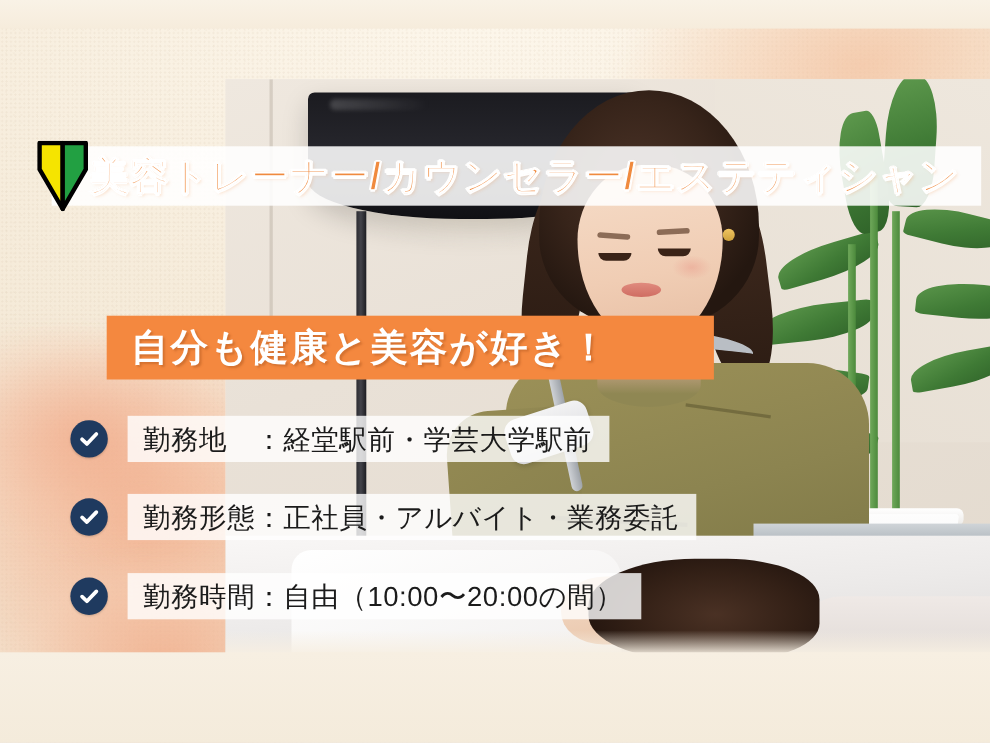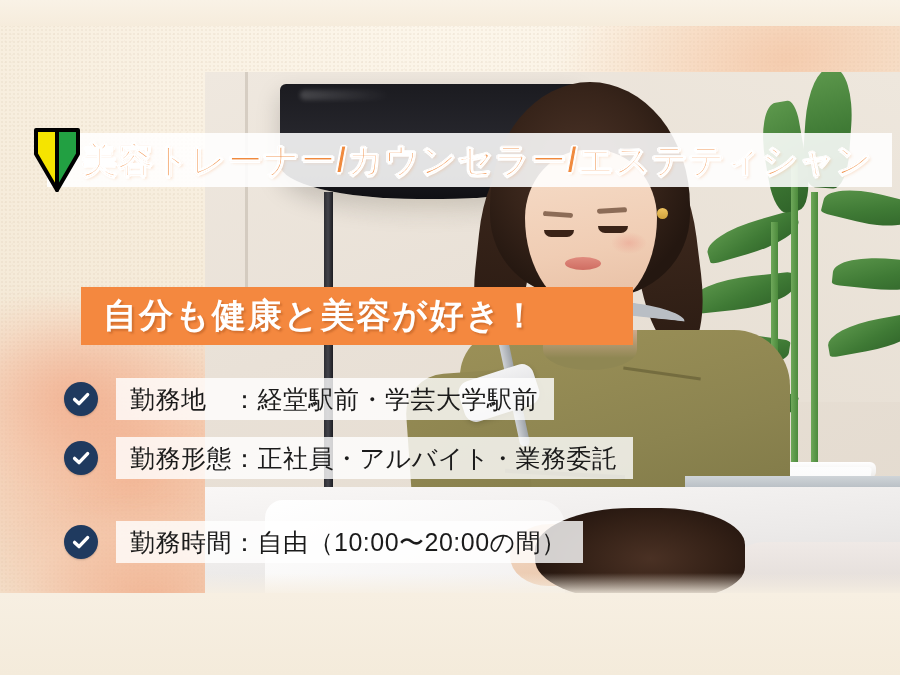--- a/index.html
+++ b/index.html
@@ -275,42 +275,42 @@
   
   .ob{
     position:absolute;
     background:#f4883f;
     display:flex;align-items:center;
     color:#ffffff;font-weight:700;
     text-shadow:2px 2px 2px rgba(150,70,20,.35);
     white-space:nowrap;
   }
   .ob1{left:38px;top:208px;width:370px;height:58px;font-size:34px;padding-left:22px;letter-spacing:2px;}
-  .ob2{left:81px;top:287px;width:530px;height:58px;font-size:34px;padding-left:22px;letter-spacing:2px;}
+  .ob2{left:97px;top:287px;width:530px;height:58px;font-size:34px;padding-left:22px;letter-spacing:2px;}
 
   
   .bullet-row{position:absolute;display:flex;align-items:center;height:42px;}
   .bullet-icon{
     width:34px;height:34px;border-radius:50%;
     background:#1f3a5f;
     display:flex;align-items:center;justify-content:center;
     flex:0 0 auto;margin-right:18px;
     box-shadow:0 1px 2px rgba(0,0,0,.18);
   }
   .bullet-icon svg{display:block;}
   .bullet-text-wrap{
     position:relative;height:42px;display:flex;align-items:center;
     background:rgba(255,255,255,.80);
     padding:0 16px 0 14px;
   }
   .bullet-text{
     font-size:25px;color:#1b1b1b;font-weight:500;letter-spacing:.5px;white-space:nowrap;
   }
   .r1{left:64px;top:378px;justify-content:center;}
-  .r2{left:64px;top:437px;text-align:center;}
+  .r2{left:64px;top:449px;text-align:center;}
   .r3{left:64px;top:496px;margin-top:25px;}
 </style>
 </head>
 <body>
 
 <div id="poster">
 
   <div class="bg-base"></div>
   <div class="bg-grain"></div>
   <div class="wash-peach-tr"></div>

